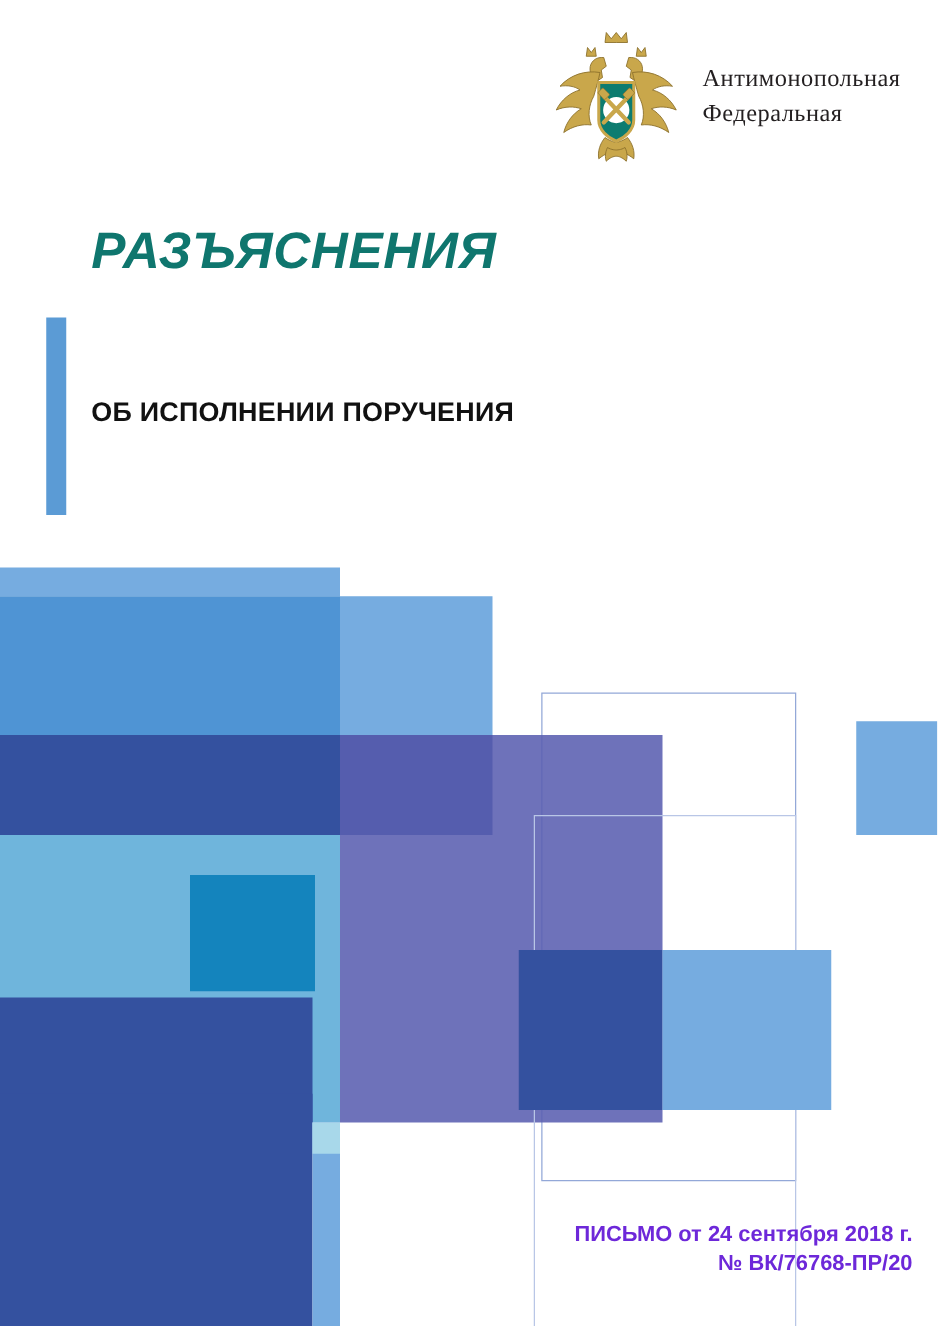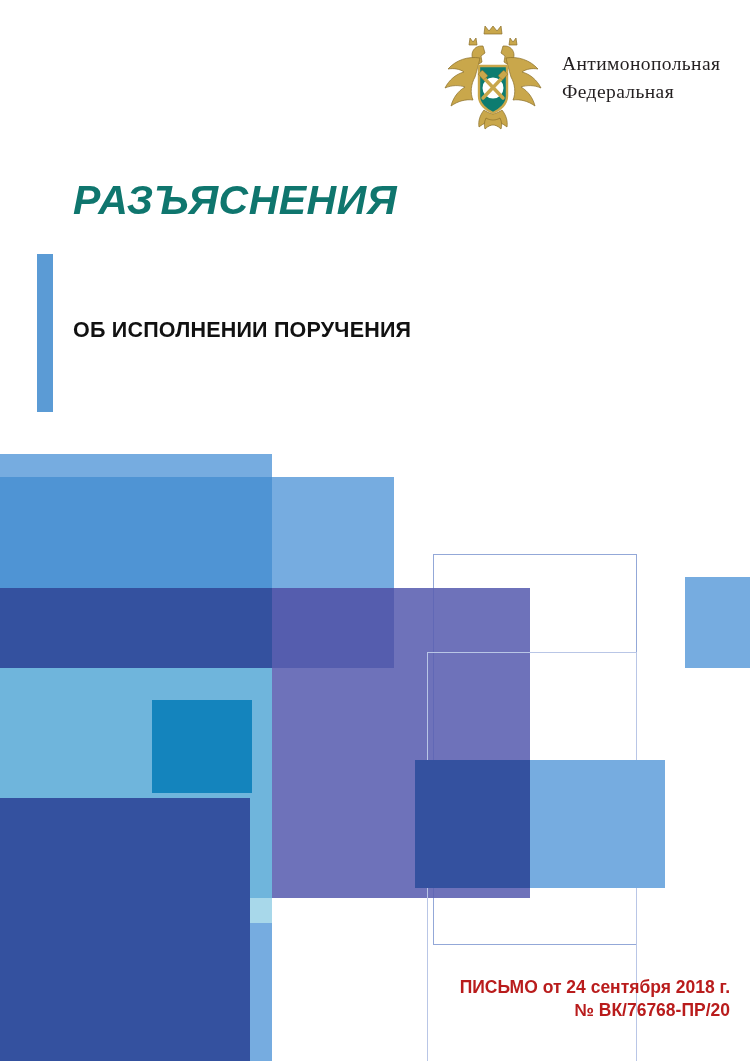--- a/index.html
+++ b/index.html
@@ -88,21 +88,21 @@
   .shape { position: absolute; }
 
   
   .footer {
     position: absolute;
     right: 20px;
     bottom: 38px;
     text-align: right;
     font-size: 17.5px;
     font-weight: bold;
-    color: #b91c1c;
+    color: #6d28d9;
     line-height: 1.35;
   }
 </style>
 </head>
 <body>
 
 <div class="page">
 
   <div class="art">
 

